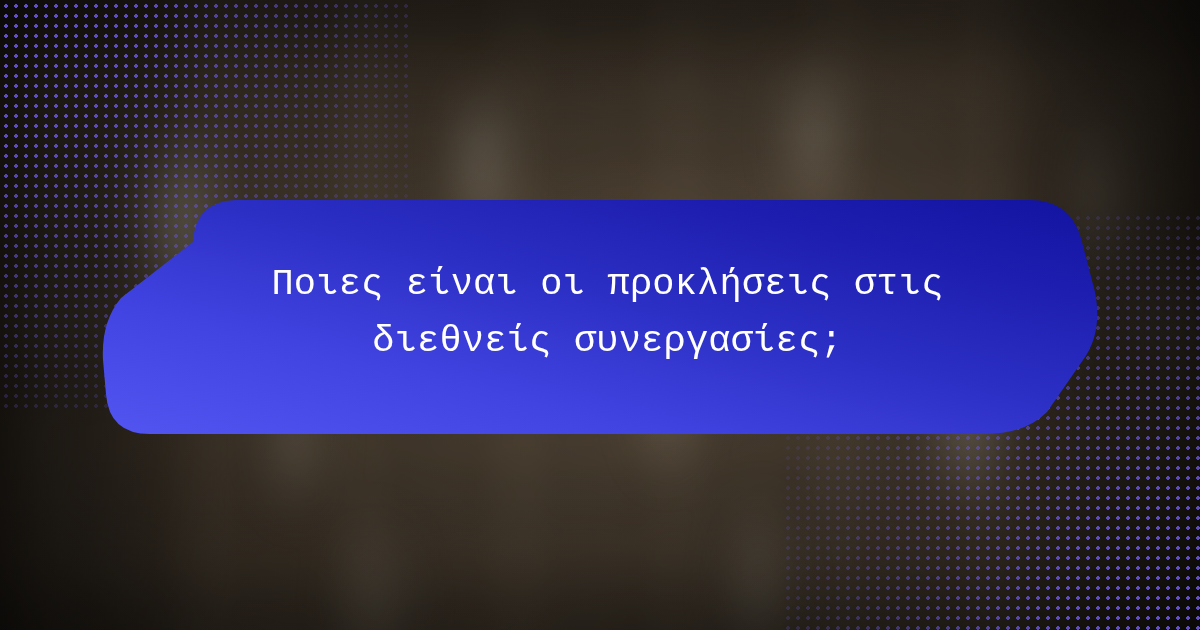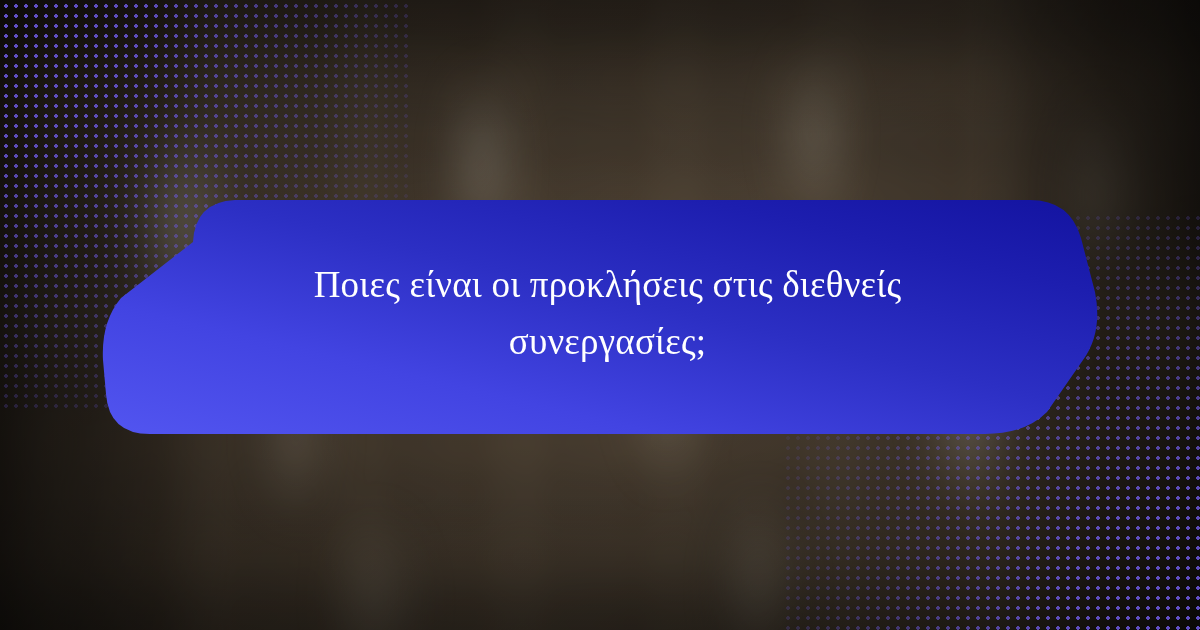--- a/index.html
+++ b/index.html
@@ -127,21 +127,21 @@
     left: 120px;
     right: 105px;
     top: 0;
     height: 100%;
     display: flex;
     align-items: center;
     justify-content: center;
   }
   #quote-text {
     margin: 8px;
-    font-family: Liberation Serif, serif;
+    font-family: Liberation Mono, monospace;
     font-size: 37px;
     font-weight: 400;
     line-height: 57px;
     color: #ffffff;
     text-align: center;
     letter-spacing: 0.2px;
     max-width: 690px;
   }
 </style>
 </head>

